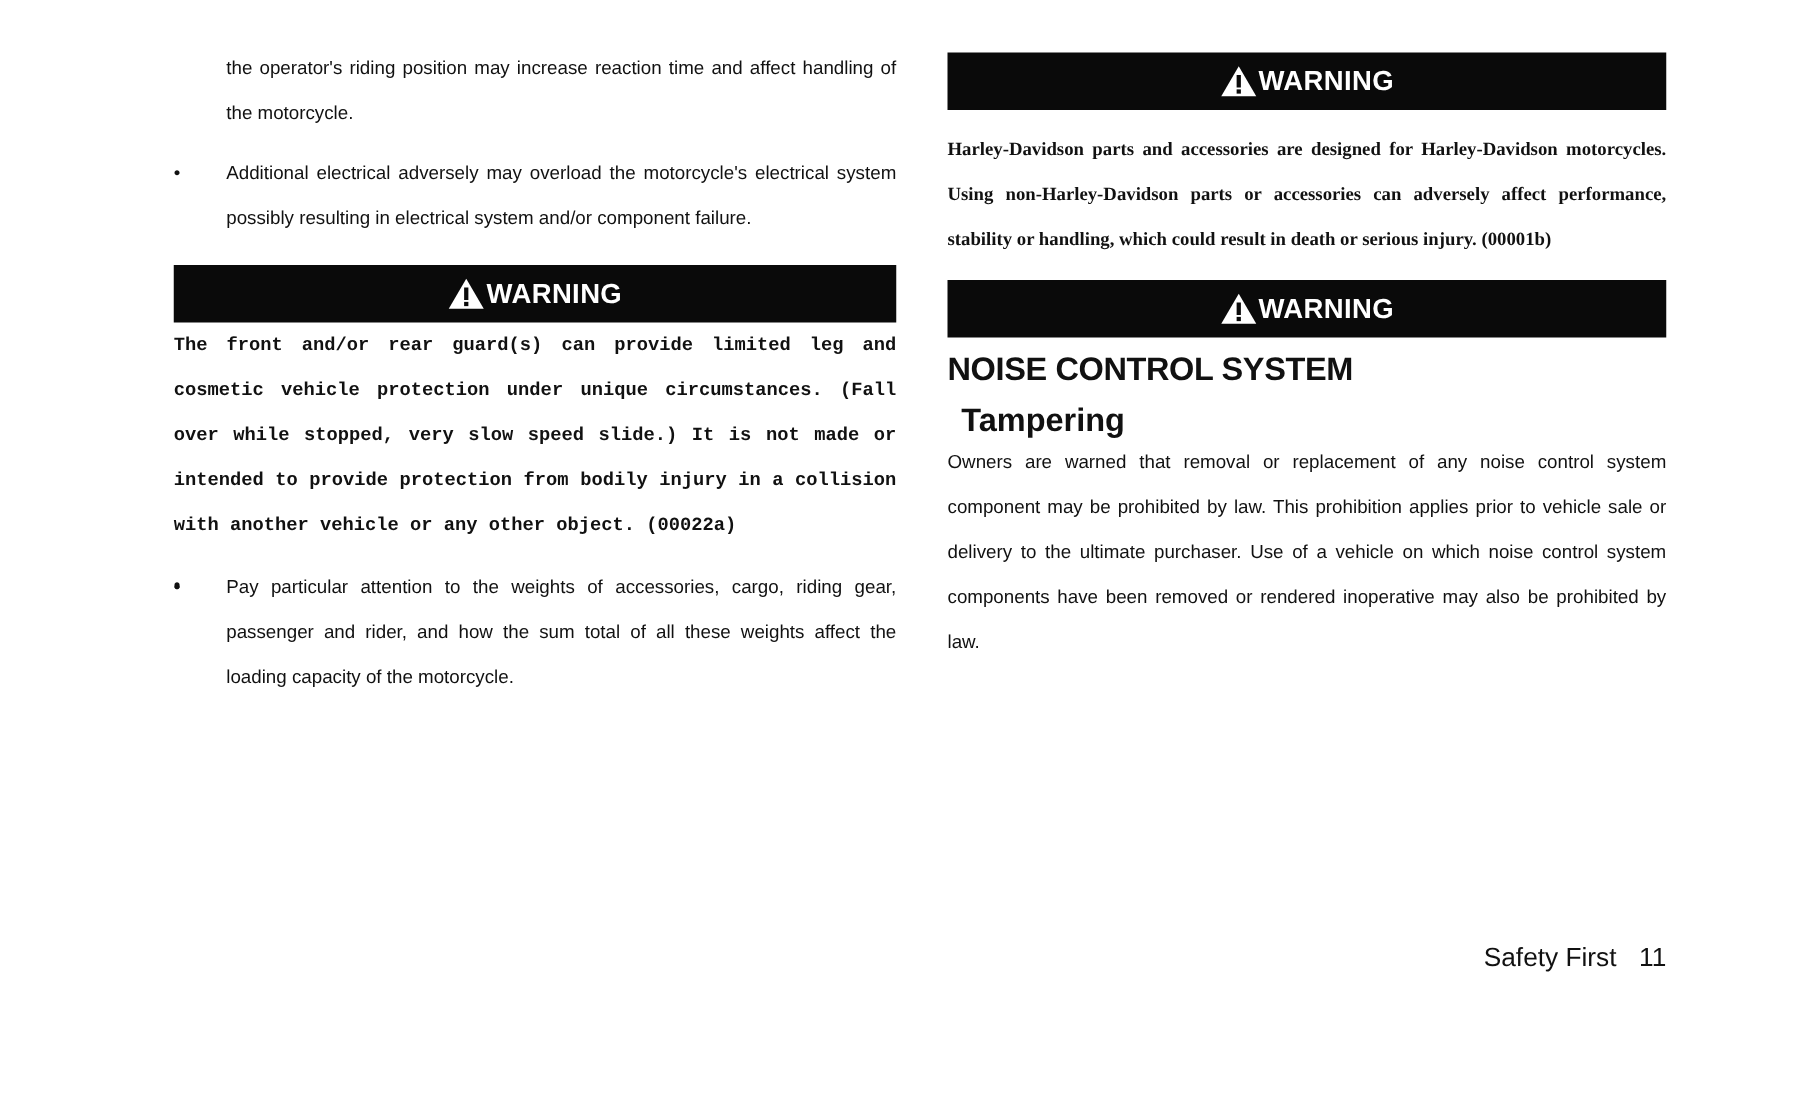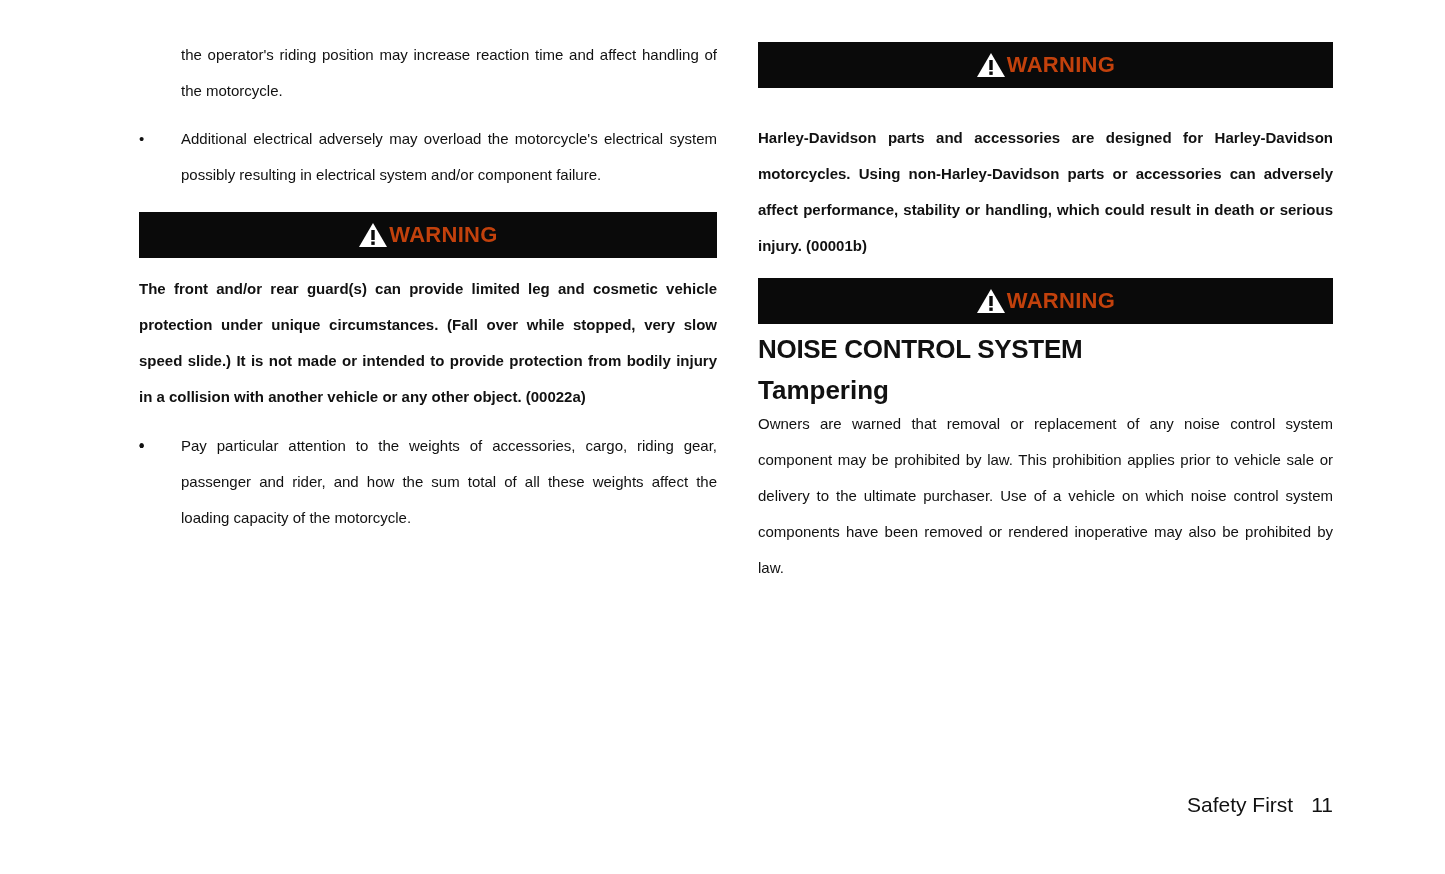--- a/index.html
+++ b/index.html
@@ -7,26 +7,26 @@
          font-family:"Liberation Sans", sans-serif; color:#111; }
   .col { position:absolute; top:0; }
   #left { left:139px; width:578px; }
   #right { left:758px; width:575px; }
   p { margin:0; }
   .body { font-size:15px; line-height:36px; text-align:justify; text-align-last:left; }
   .bold { font-weight:bold; }
   .indent { padding-left:42px; }
   .bullet { position:relative; padding-left:42px; }
   .bullet .dot { position:absolute; left:0; top:0; }
-  .warnbar { background:#0a0a0a; color:#c2410c; height:46px; display:flex; align-items:center;
+  .warnbar { background:#0a0a0a; color:#ffffff; height:46px; display:flex; align-items:center;
              justify-content:center; font-weight:bold; font-size:22px; letter-spacing:0.3px; }
   .warnbar svg { width:30px; height:26px; margin-right:1px; }
   .h1 { font-size:26px; font-weight:bold; letter-spacing:-0.3px; }
   .h2 { font-size:26px; font-weight:bold; }
-  .footer { position:absolute; top:793px; right:112px; font-size:21px; }
+  .footer { position:absolute; top:755px; right:112px; font-size:21px; }
   .footer span + span { margin-left:18px; }
 </style>
 </head>
 <body>
 
 <div id="left" class="col">
   <p class="body indent" style="margin-top:37px;">the operator's riding position may increase reaction time and affect handling of the motorcycle.</p>
 
   <div class="body bullet" style="margin-top:12px;">
     <span class="dot">•</span>
@@ -35,21 +35,21 @@
 
   <div class="warnbar" style="margin-top:19px;">
     <svg viewBox="0 0 30 26">
       <polygon points="15,1 29,25 1,25" fill="#fff"></polygon>
       <rect x="13.3" y="8" width="3.4" height="10" fill="#0a0a0a"></rect>
       <rect x="13.3" y="19.5" width="3.4" height="3.4" fill="#0a0a0a"></rect>
     </svg>
     <span>WARNING</span>
   </div>
 
-  <p class="body bold" style="margin-top:13px;">The front and/or rear guard(s) can provide limited leg and cosmetic vehicle protection under unique circumstances. (Fall over while stopped, very slow speed slide.) It is not made or intended to provide protection from bodily injury in a collision with another vehicle or any other object. (00022a)</p>
+  <p class="body bold" style="margin-top:1px;font-family:Liberation Mono, monospace;">The front and/or rear guard(s) can provide limited leg and cosmetic vehicle protection under unique circumstances. (Fall over while stopped, very slow speed slide.) It is not made or intended to provide protection from bodily injury in a collision with another vehicle or any other object. (00022a)</p>
 
   <div class="body bullet" style="margin-top:12px;">
     <span class="dot">•</span>
   </div>
   <div class="body bullet" style="margin-top:13px;">
     <span class="dot">•</span>
   </div>
   <div class="body bullet" style="margin-top:13px;">
     <span class="dot">•</span>
     <span>Pay particular attention to the weights of accessories, cargo, riding gear, passenger and rider, and how the sum total of all these weights affect the loading capacity of the motorcycle.</span>
@@ -59,32 +59,32 @@
 <div id="right" class="col">
   <div class="warnbar" style="margin-top:42px;">
     <svg viewBox="0 0 30 26">
       <polygon points="15,1 29,25 1,25" fill="#fff"></polygon>
       <rect x="13.3" y="8" width="3.4" height="10" fill="#0a0a0a"></rect>
       <rect x="13.3" y="19.5" width="3.4" height="3.4" fill="#0a0a0a"></rect>
     </svg>
     <span>WARNING</span>
   </div>
 
-  <p class="body bold" style="margin-top:32px;">Harley-Davidson parts and accessories are designed for Harley-Davidson motorcycles. Using non-Harley-Davidson parts or accessories can adversely affect performance, stability or handling, which could result in death or serious injury. (00001b)</p>
+  <p class="body bold" style="margin-top:14px;font-family:Liberation Serif, serif;">Harley-Davidson parts and accessories are designed for Harley-Davidson motorcycles. Using non-Harley-Davidson parts or accessories can adversely affect performance, stability or handling, which could result in death or serious injury. (00001b)</p>
 
   <div class="warnbar" style="margin-top:14px;">
     <svg viewBox="0 0 30 26">
       <polygon points="15,1 29,25 1,25" fill="#fff"></polygon>
       <rect x="13.3" y="8" width="3.4" height="10" fill="#0a0a0a"></rect>
       <rect x="13.3" y="19.5" width="3.4" height="3.4" fill="#0a0a0a"></rect>
     </svg>
     <span>WARNING</span>
   </div>
 
 
   <div class="h1" style="margin-top:10px;">NOISE CONTROL SYSTEM</div>
-  <div class="h2" style="margin-top:10px;">Tampering</div>
+  <div class="h2" style="margin-top:10px;margin-left:11px;">Tampering</div>
   <p class="body" style="">Owners are warned that removal or replacement of any noise control system component may be prohibited by law. This prohibition applies prior to vehicle sale or delivery to the ultimate purchaser. Use of a vehicle on which noise control system components have been removed or rendered inoperative may also be prohibited by law.</p>
 </div>
 
 <div class="footer">
   <span>Safety First</span><span>11</span>
 </div>
 
 </body></html>

